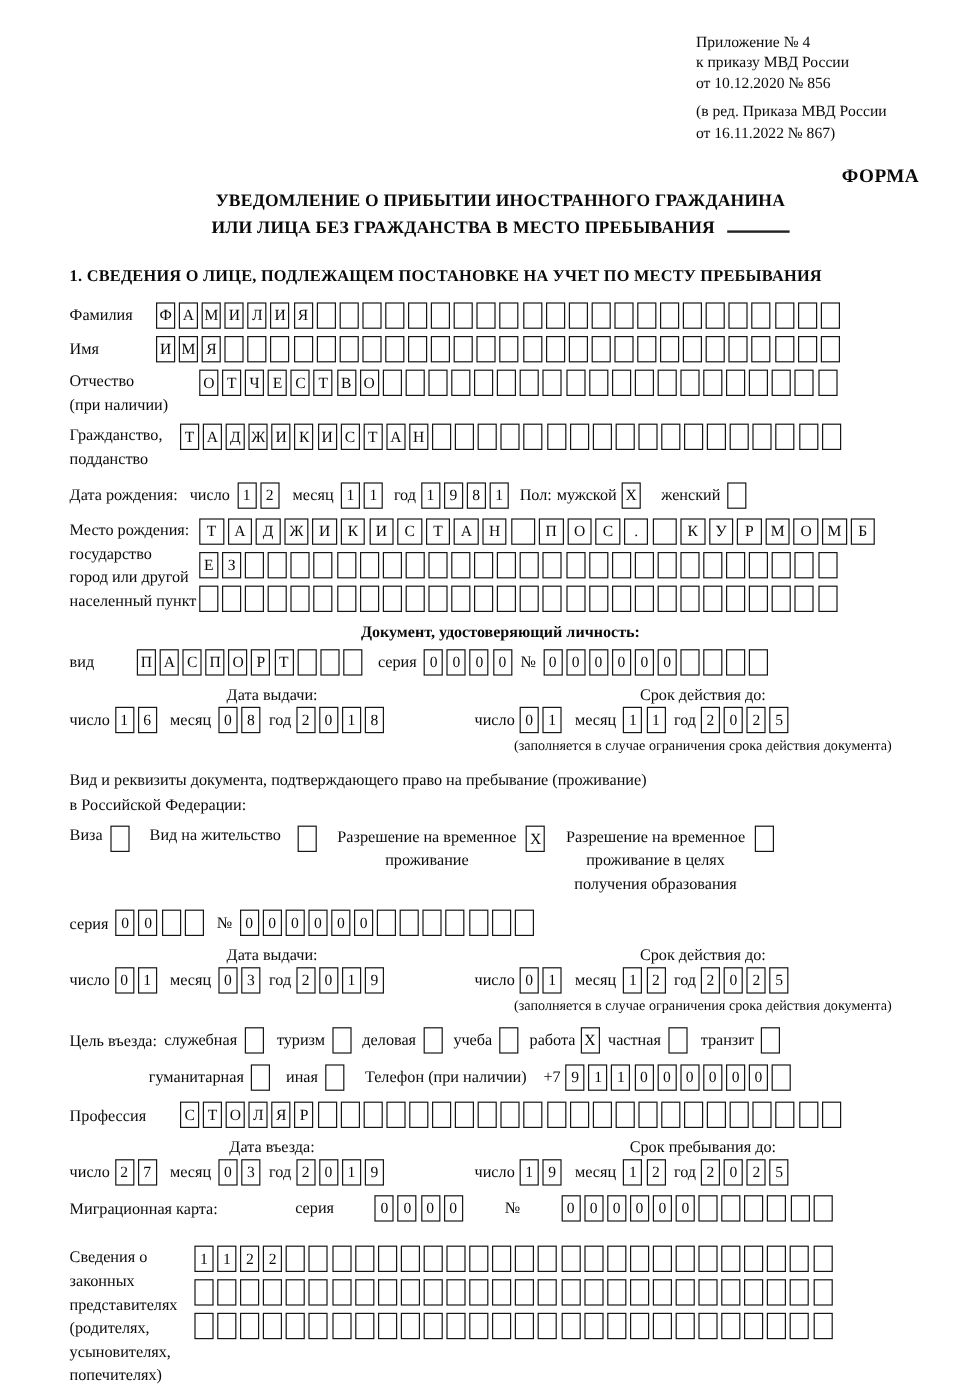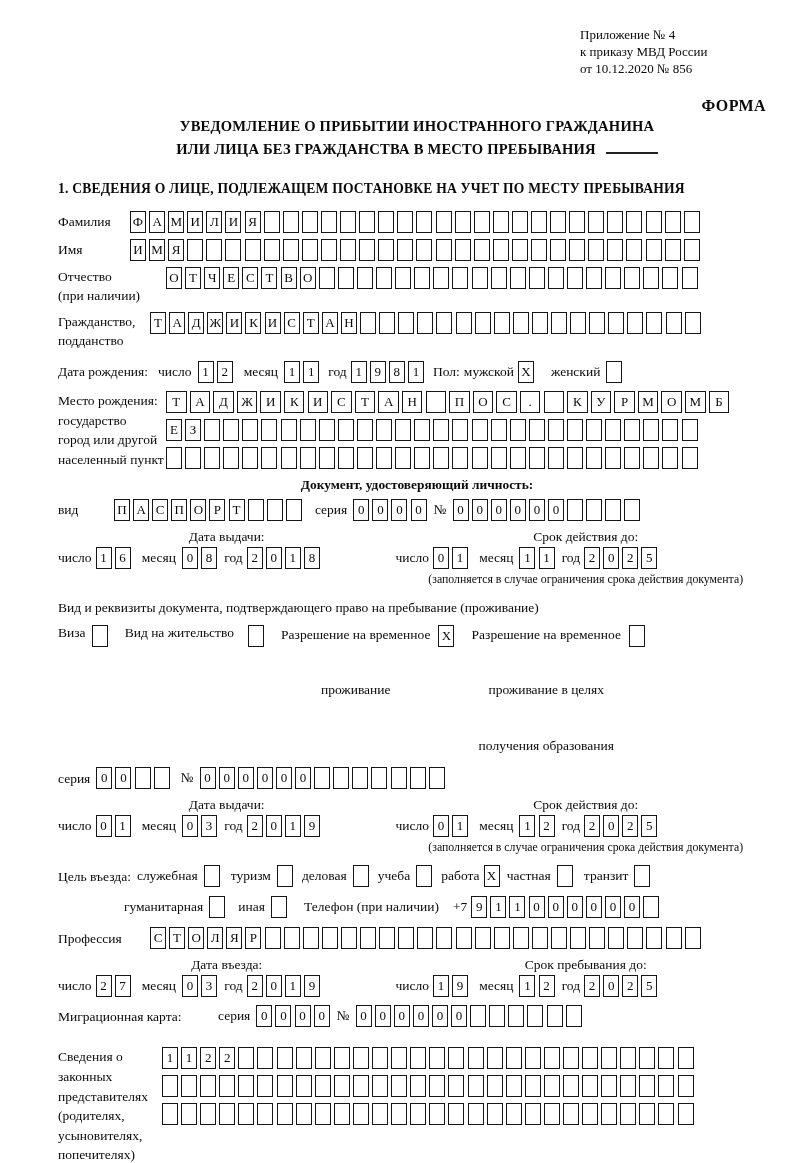--- a/index.html
+++ b/index.html
@@ -41,31 +41,35 @@
   .r4{margin-right:4px;} .r6{margin-right:6px;}
   .dgrp{display:inline-flex;align-items:center;}
   .doc-head{font-weight:bold;text-align:center;margin-top:8px;font-size:13.4px;}
   .twocol{display:flex;margin-top:8px;align-items:flex-start;}
   .col-l{width:47%;}
   .col-r{width:53%;}
   .dhead{text-align:center;margin-bottom:2px;}
   .note{font-size:11.8px;text-align:center;margin-top:3px;white-space:nowrap;}
   .intro{margin-top:10px;line-height:1.6;}
   .ckrow{display:flex;align-items:flex-start;margin-top:6px;}
-  .cklines{display:flex;flex-direction:column;text-align:center;line-height:1.45;gap:36px;}
+  .cklines{display:flex;flex-direction:column;text-align:center;line-height:1.45;}
   .ckpair{display:flex;align-items:flex-start;}
   .reps-note{font-size:12.2px;margin-top:10px;text-align:center;}
 </style>
 </head>
 <body>
 
 <div class="hdr">
   <div>Приложение № 4</div>
   <div>к приказу МВД России</div>
   <div>от 10.12.2020 № 856</div>
+  <div class="grp2">
+    <div>(в ред. Приказа МВД России</div>
+    <div>от 16.11.2022 № 867)</div>
+  </div>
 </div>
 
 <div class="forma">ФОРМА</div>
 
 <div class="title">
   <div>УВЕДОМЛЕНИЕ О ПРИБЫТИИ ИНОСТРАННОГО ГРАЖДАНИНА</div>
   <div>
     <span>ИЛИ ЛИЦА БЕЗ ГРАЖДАНСТВА В МЕСТО ПРЕБЫВАНИЯ</span><span class="blank-line"></span>
   </div>
 </div>
@@ -427,20 +431,21 @@
           <span class="cell">2</span>
           <span class="cell">5</span>
         </span>
     </div>
     <div class="note">(заполняется в случае ограничения срока действия документа)</div>
   </div>
 </div>
 
 <div class="intro">
   <div>Вид и реквизиты документа, подтверждающего право на пребывание (проживание)</div>
+  <div>в Российской Федерации:</div>
 </div>
 
 <div class="ckrow">
   <span class="ckpair">
     <span class="sl r6">Виза</span>
     <span class="cells">
         <span class="cell"></span>
       </span>
   </span>
   <span class="ckpair gap14">
@@ -676,21 +681,21 @@
       <span class="cells">
           <span class="cell">2</span>
           <span class="cell">0</span>
           <span class="cell">2</span>
           <span class="cell">5</span>
         </span>
     </div>
   </div>
 </div>
 
-<div class="frow" style="margin-top:8px;">
+<div class="frow" style="margin-top:8px;gap:28px;">
   <span class="flabel" style="width:160px;">Миграционная карта:</span>
   <span class="sl r6">серия</span>
   <span class="cells">
       <span class="cell">0</span>
       <span class="cell">0</span>
       <span class="cell">0</span>
       <span class="cell">0</span>
     </span>
   <span class="sl gap4 r6">№</span>
   <span class="cells">

